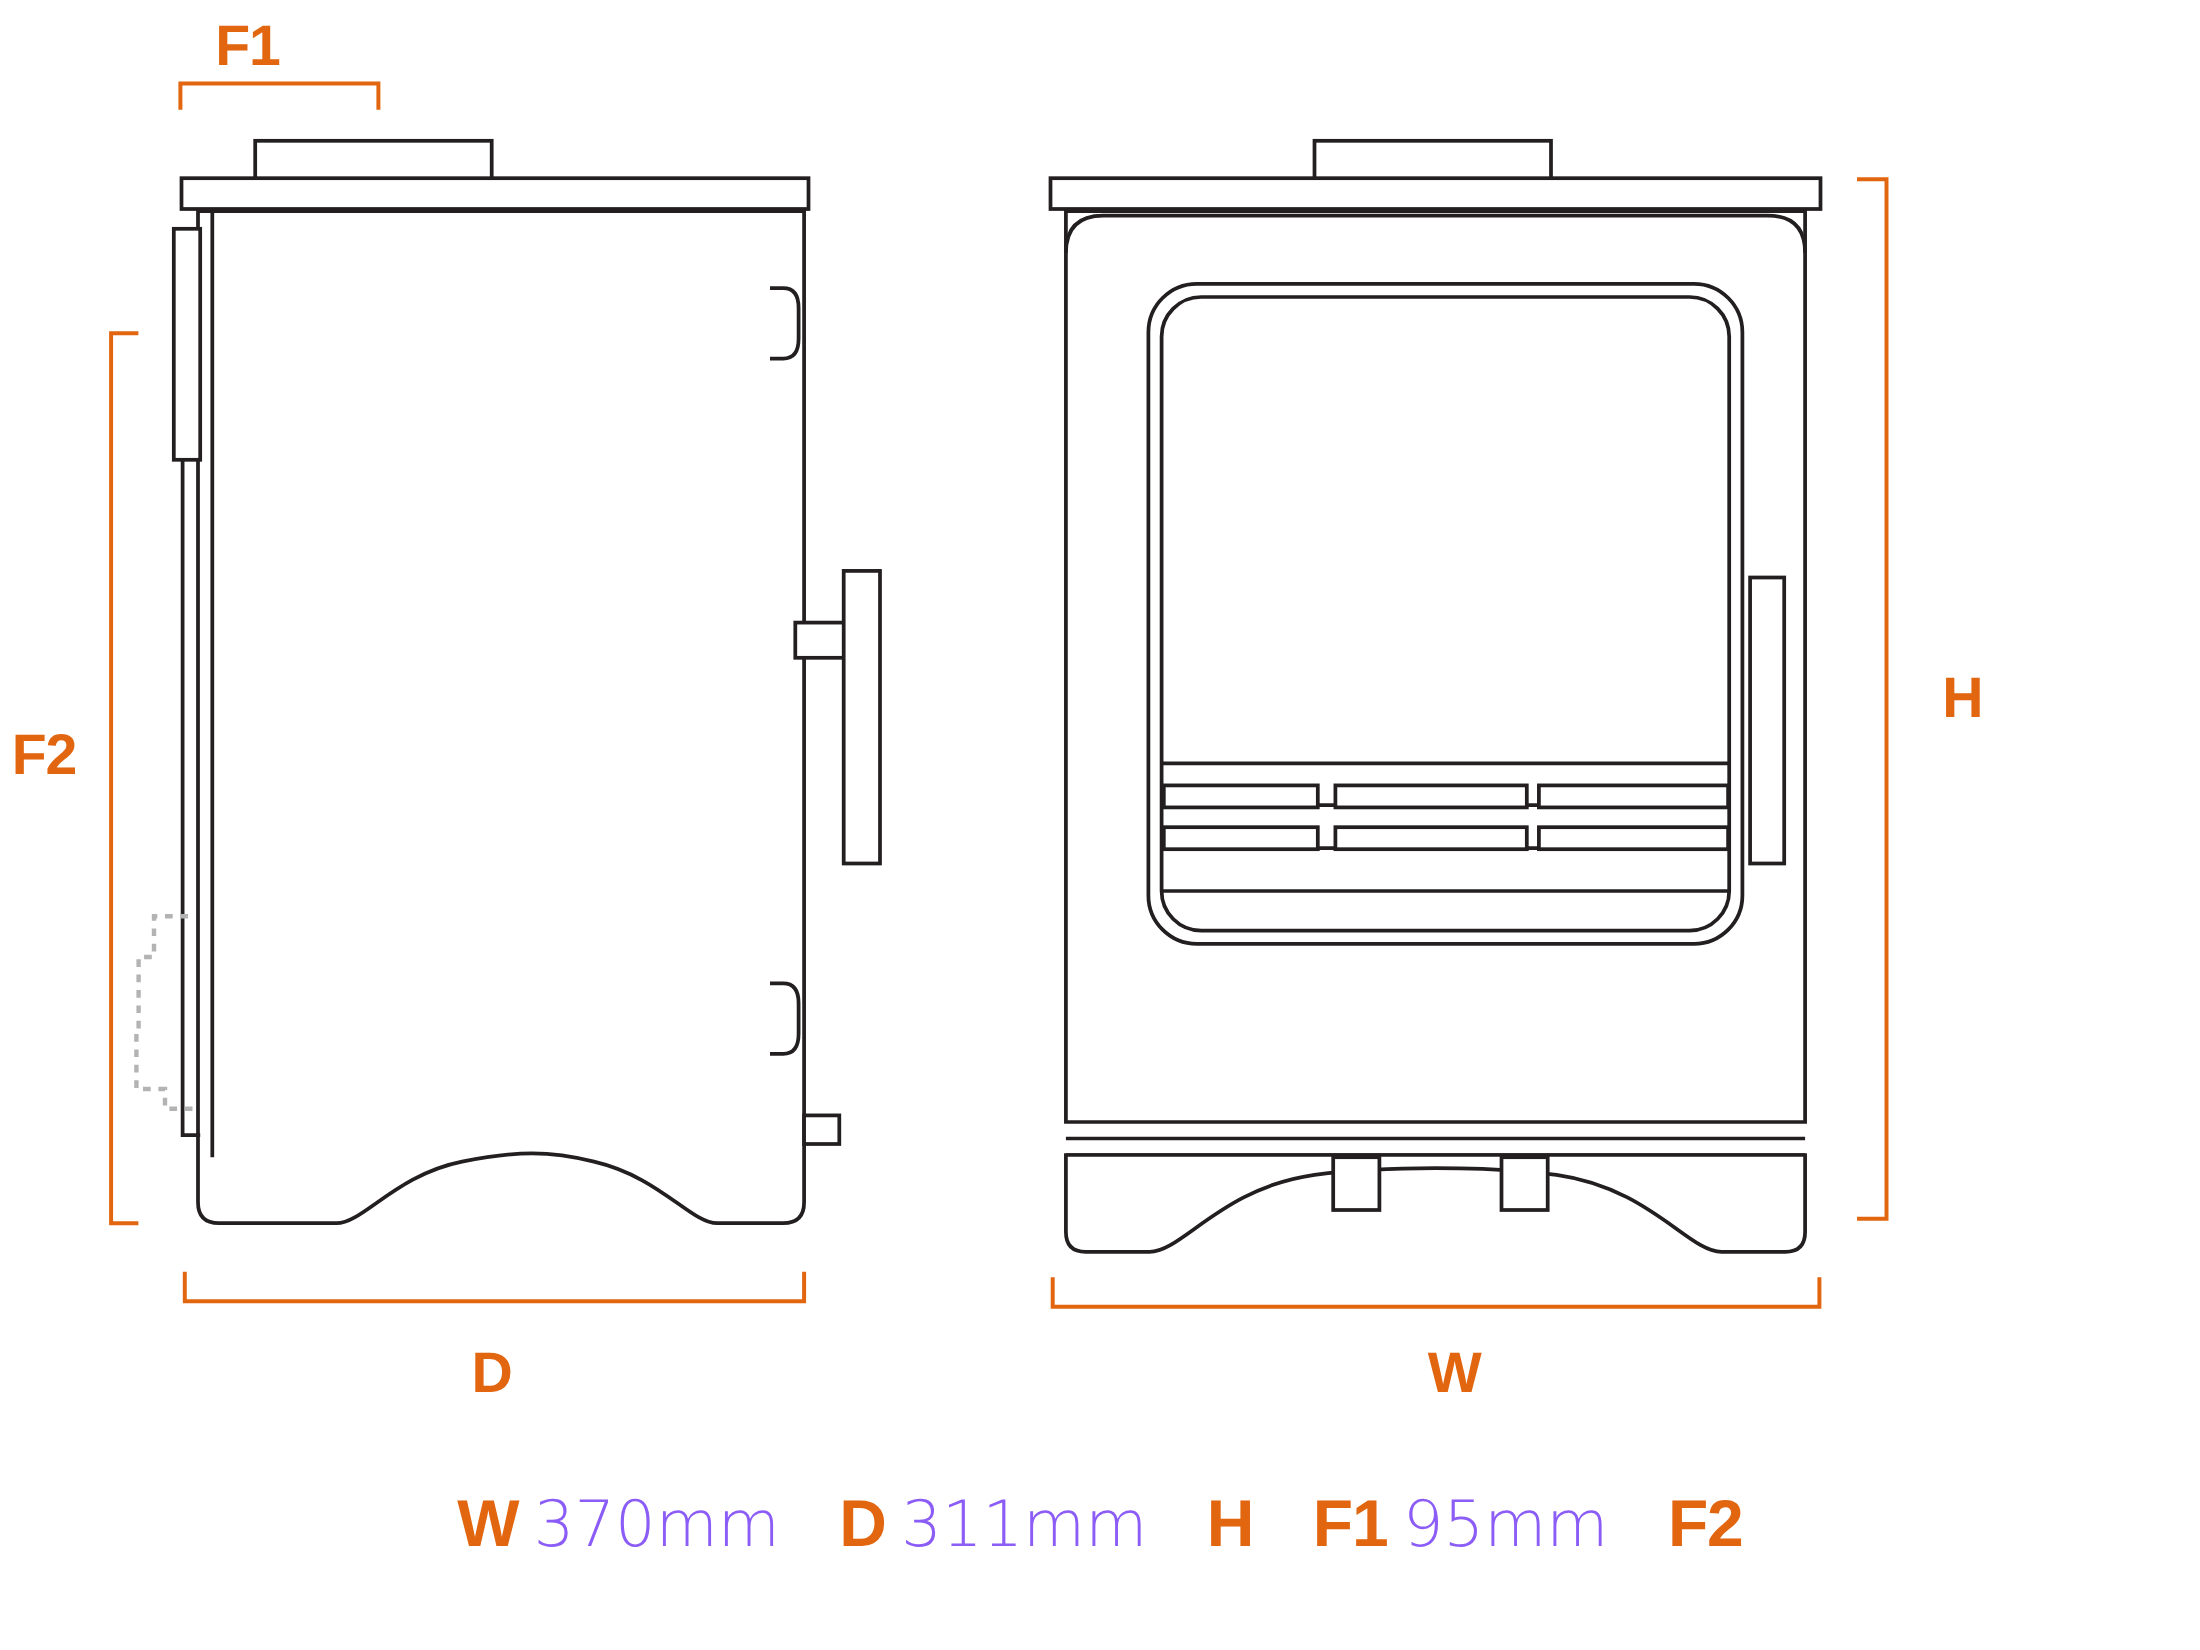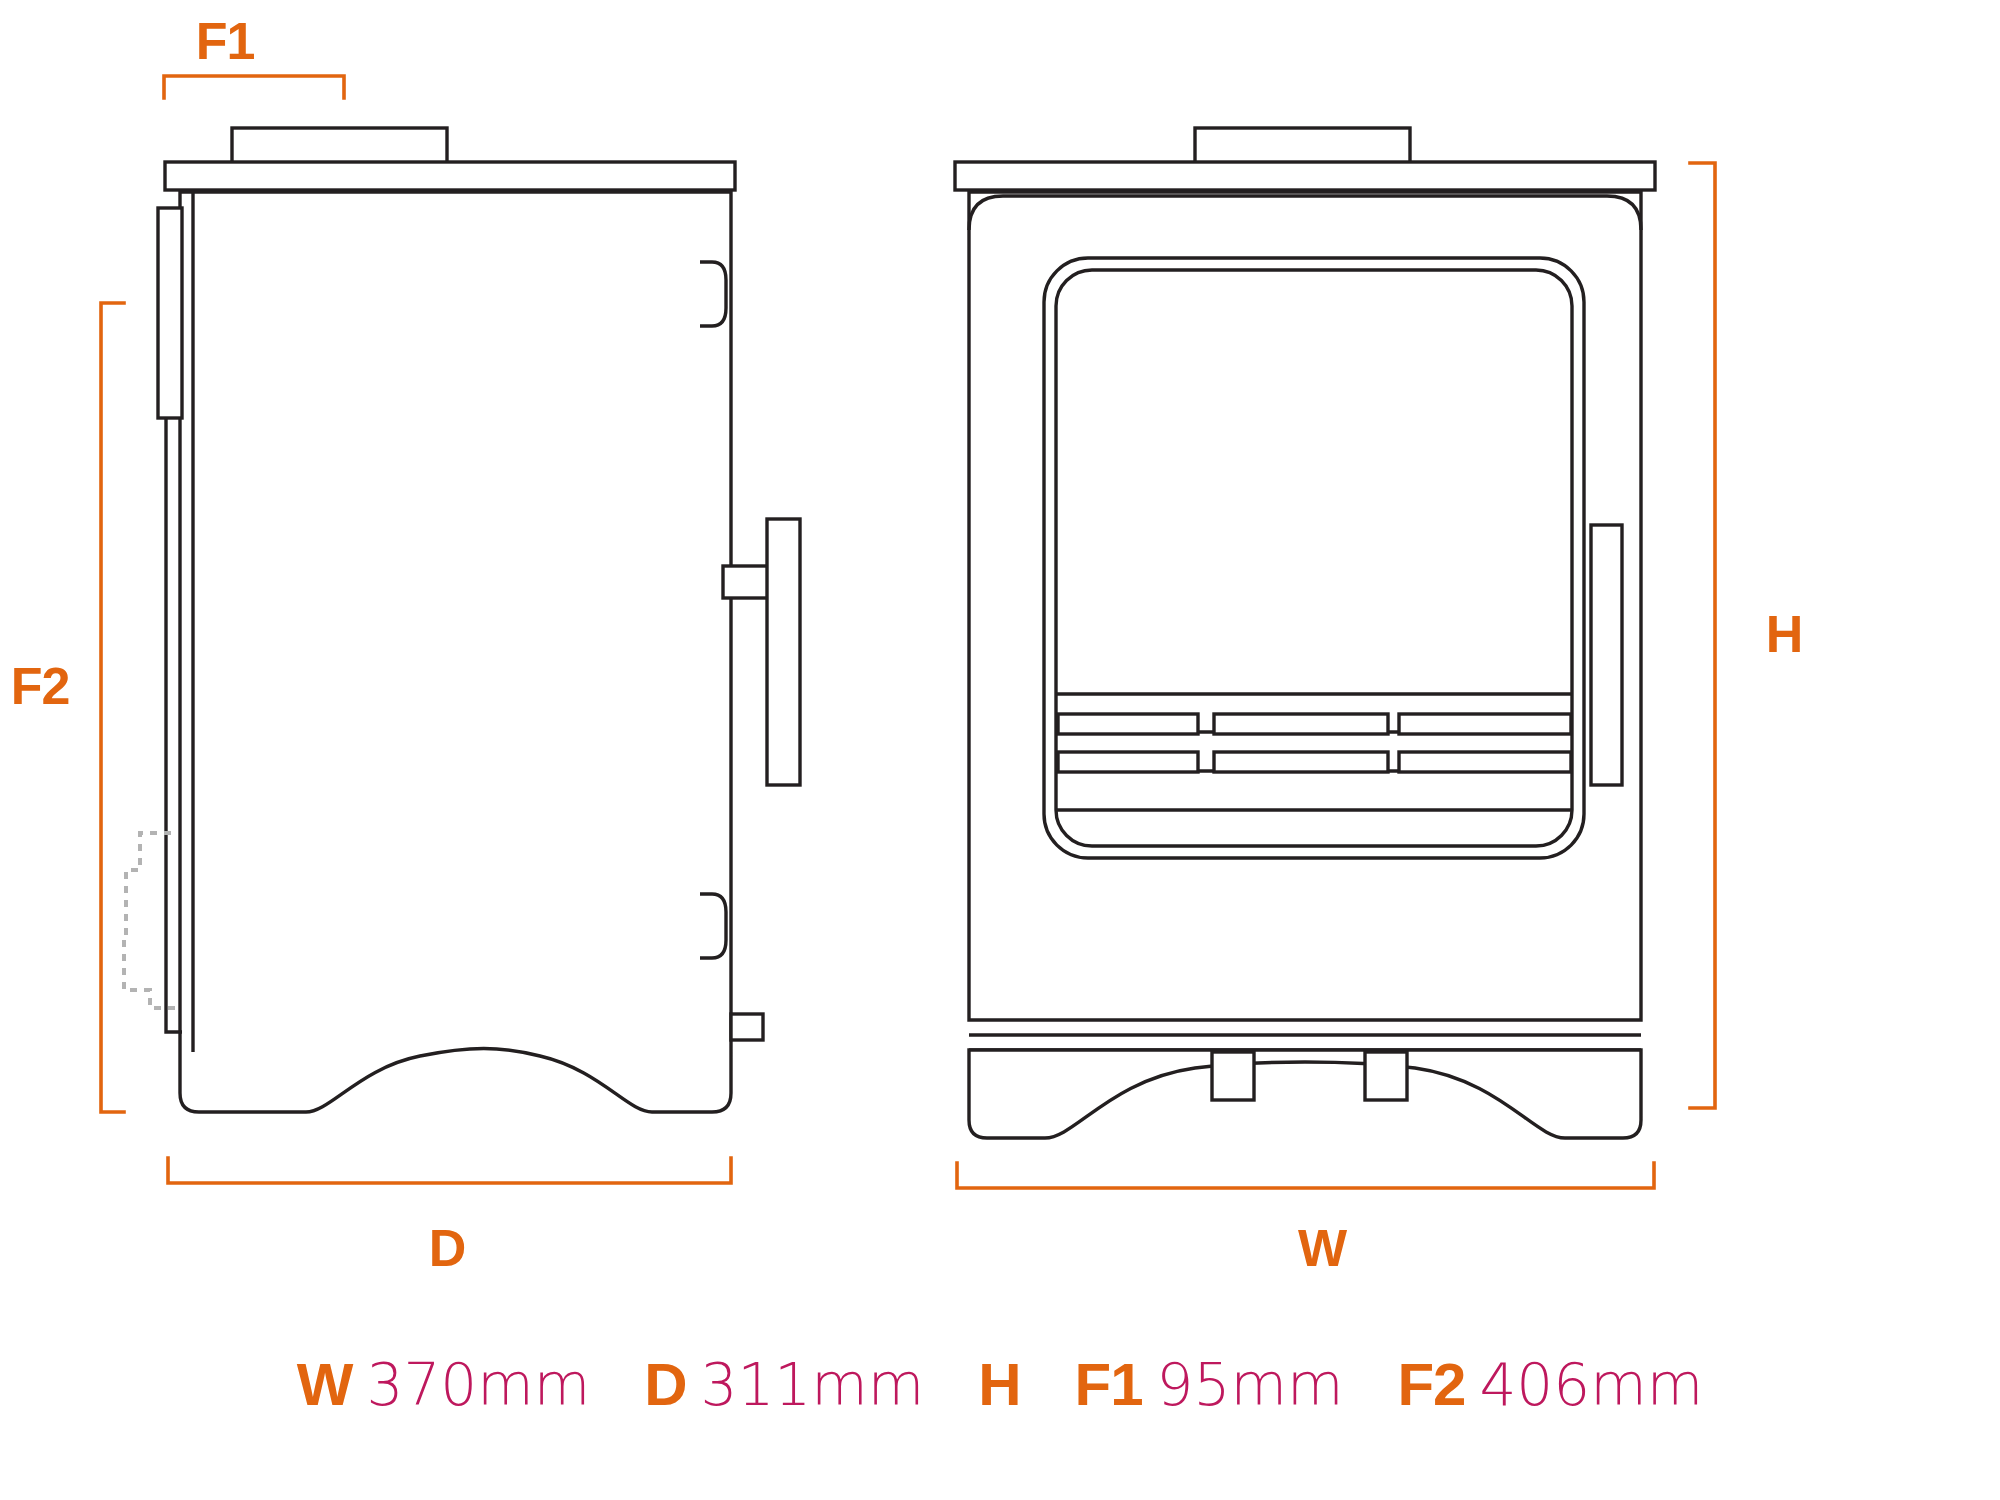--- a/index.html
+++ b/index.html
@@ -57,21 +57,21 @@
     font-weight: bold;
     font-size: 60px;
     line-height: 1;
     letter-spacing: -1px;
   }
   .legend-val {
     font-family: "DejaVu Sans", sans-serif;
     font-weight: 300;
     font-size: 58px;
     line-height: 1;
-    color: #be185d;
+    color: #8b5cf6;
     margin-left: 14px;
     letter-spacing: 0px;
   }
 </style>
 </head>
 <body>
 
 <div id="stage">
 
   <svg id="drawing" viewBox="0 0 2000 1500">
@@ -216,18 +216,17 @@
       <span class="legend-key" style="color:#e2650f">H</span>
     </div>
 
     <div class="legend-item">
       <span class="legend-key" style="color:#e2650f">F1</span>
       <span class="legend-val">95mm</span>
     </div>
 
     <div class="legend-item">
       <span class="legend-key" style="color:#e2650f">F2</span>
-      <span class="legend-val">406mm</span>
     </div>
 
   </div>
 
 </div>
 
 </body></html>

